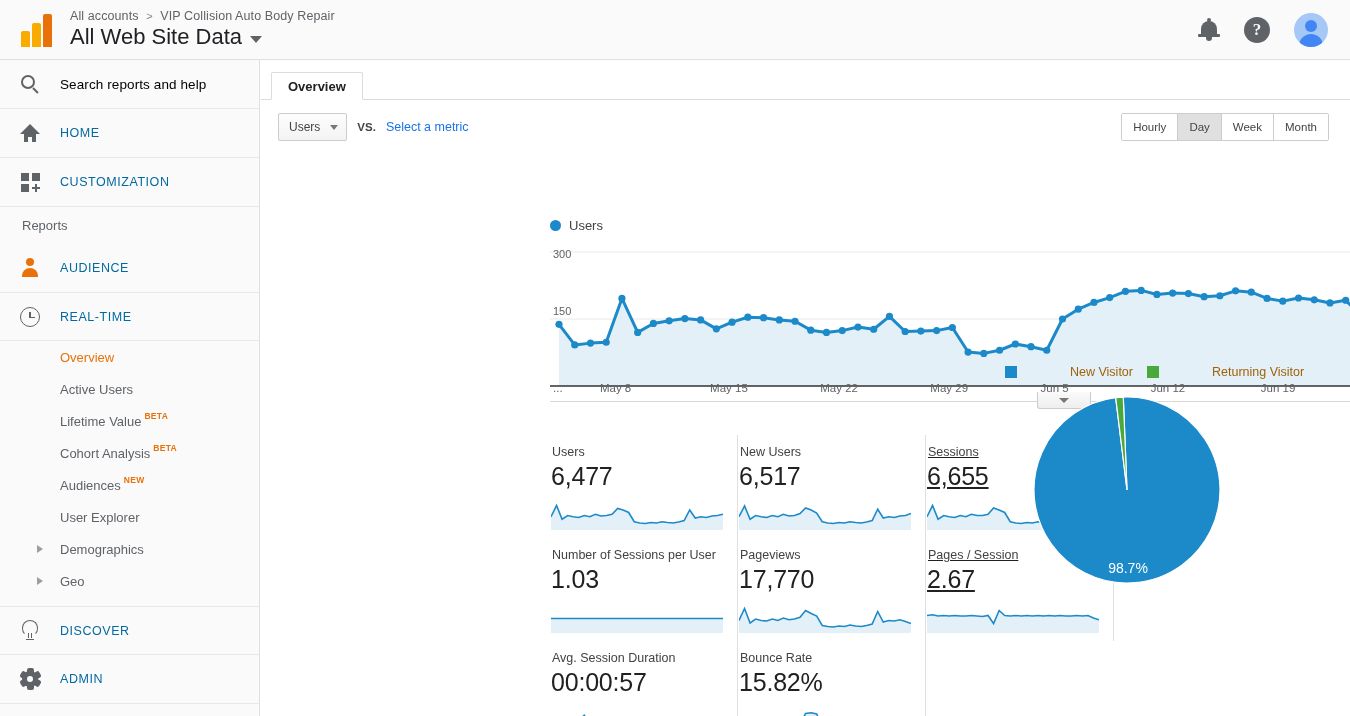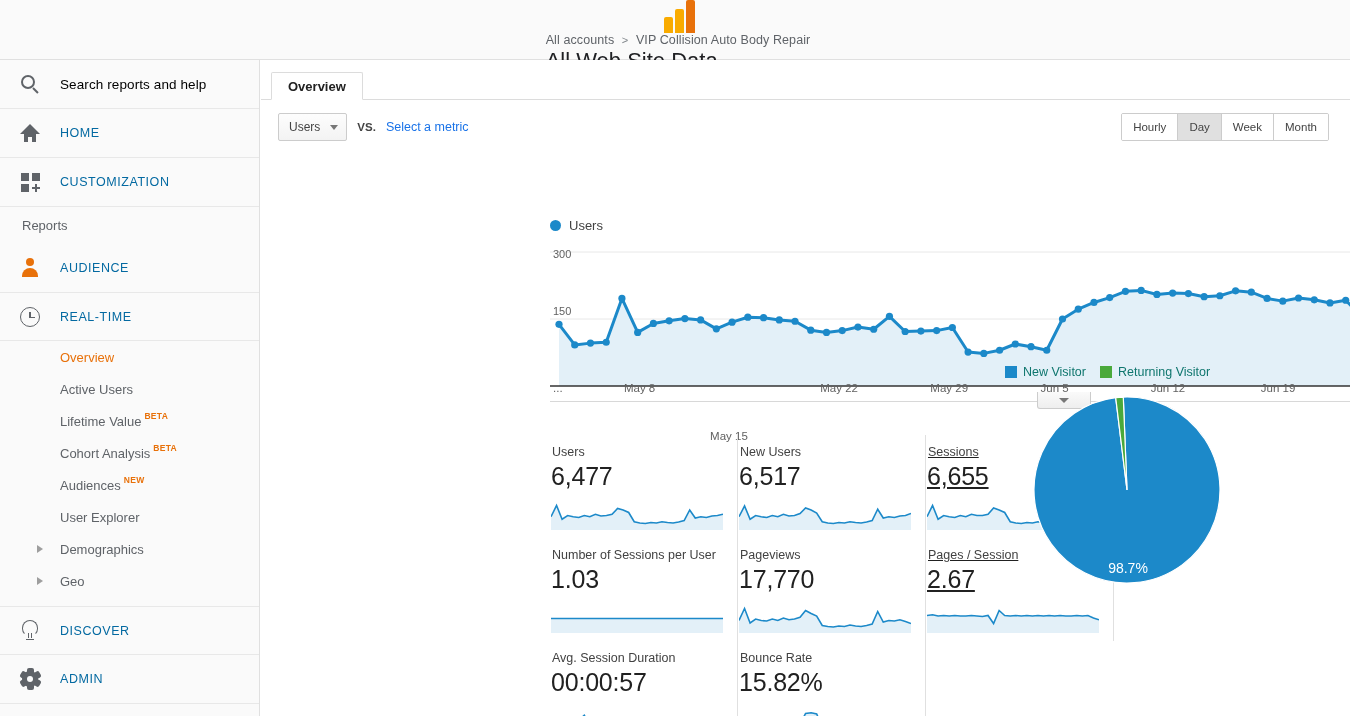--- a/index.html
+++ b/index.html
@@ -11,21 +11,21 @@
     font-family: "Liberation Sans", sans-serif;
     color: #212121;
   }
 
   
   .topbar {
     position: absolute; top: 0; left: 0;
     width: 1350px; height: 60px;
     background: #fafafa;
     border-bottom: 1px solid #e0e0e0;
-    display: flex; align-items: center; flex-direction: column;
+    display: flex; align-items: center;
   }
   .ga-logo {
     width: 56px; display: flex; align-items: flex-end;
     justify-content: center; height: 34px; margin-left: 8px; gap: 2px;
   }
   .ga-logo .b1 { width: 9px; height: 16px; background: #f9ab00; border-radius: 2px 2px 0 0; }
   .ga-logo .b2 { width: 9px; height: 24px; background: #f9ab00; border-radius: 2px 2px 0 0; }
   .ga-logo .b3 { width: 9px; height: 33px; background: #e8710a; border-radius: 2px 2px 0 0; }
 
   .header-titles { margin-left: 6px; }
@@ -317,21 +317,21 @@
   }
   .spark { position: absolute; bottom: 8px; left: 1px; }
 
   
   .pie-legend {
     position: absolute; top: 365px; left: 1005px;
     display: flex; align-items: center; gap: 14px;
   }
   .pie-legend .item { display: flex; align-items: center; gap: 6px; }
   .pie-legend .sw { width: 12px; height: 12px; }
-  .pie-legend .lt { font-size: 12.5px; color: #0f766e; }
+  .pie-legend .lt { font-size: 12.5px; color: #a16207; margin-left: 47px; }
   .pie-box { position: absolute; top: 395px; left: 1032px; }
   .pie-pct {
     position: absolute; top: 560px; left: 1093px; width: 70px;
     text-align: center; font-size: 14px; color: #fff;
   }
 </style>
 </head>
 <body>
 
 <div class="topbar">
@@ -578,22 +578,22 @@
         <circle cx="953.0625" cy="70.06666666666666" r="3.6" fill="#1c89c9"></circle>
         <circle cx="968.796875" cy="76.76666666666667" r="3.6" fill="#1c89c9"></circle>
         <circle cx="984.53125" cy="82.57333333333332" r="3.6" fill="#1c89c9"></circle>
         <circle cx="1000.265625" cy="86.59333333333333" r="3.6" fill="#1c89c9"></circle>
         <circle cx="1016" cy="92.4" r="3.6" fill="#1c89c9"></circle>
       </svg>
     <div class="axis-ylabel" id="ylab-300" style="top: 8px; left: 3px;">300</div>
     <div class="axis-ylabel" id="ylab-150" style="top: 65px; left: 3px;">150</div>
     <div class="xaxis-dots">...</div>
     <div id="xlabels">
-        <div class="axis-xlabel" style="left: 49.9375px; margin-left: 24px;">May 8</div>
-        <div class="axis-xlabel" style="left: 160.078px; margin-top: 48px;">May 15</div>
+        <div class="axis-xlabel" style="left: 49.9375px;">May 8</div>
+        <div class="axis-xlabel" style="left: 160.078px;">May 15</div>
         <div class="axis-xlabel" style="left: 270.219px;">May 22</div>
         <div class="axis-xlabel" style="left: 380.359px;">May 29</div>
         <div class="axis-xlabel" style="left: 490.5px;">Jun 5</div>
         <div class="axis-xlabel" style="left: 600.641px;">Jun 12</div>
         <div class="axis-xlabel" style="left: 710.781px;">Jun 19</div>
       </div>
   </div>
 
   <div class="chart-bottom-rule"></div>
   <div class="collapse-handle">

